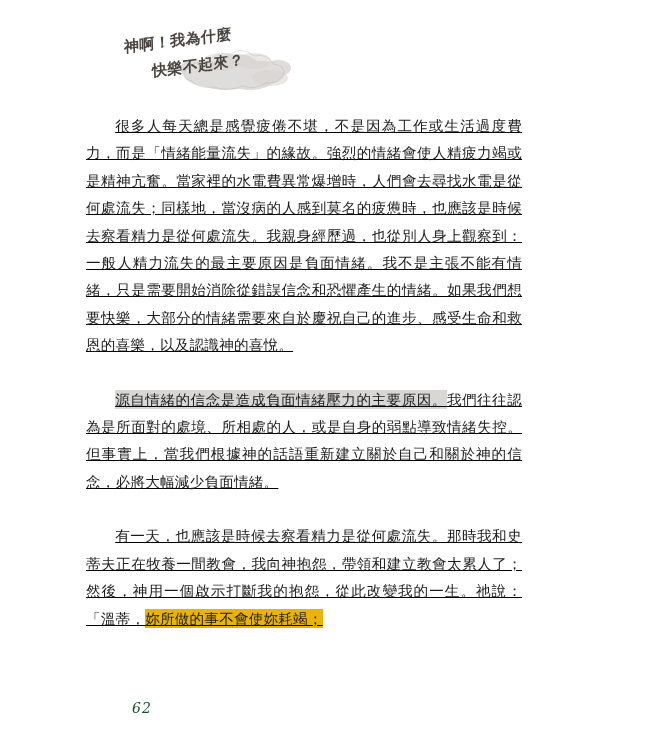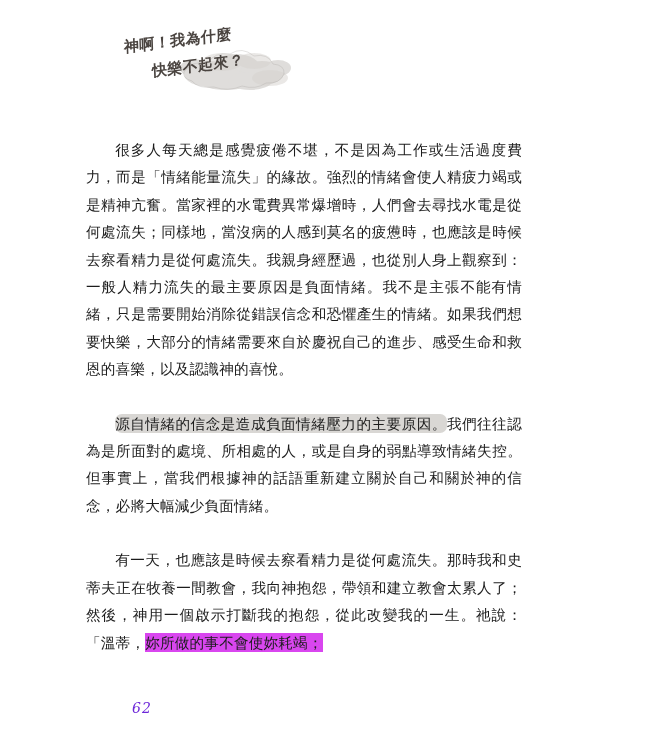--- a/index.html
+++ b/index.html
@@ -65,56 +65,56 @@
     left: 44px;
     top: 44px;
     transform: rotate(-7deg) skewX(-5deg);
     transform-origin: left center;
   }
 
   
   .body-text {
     position: absolute;
     left: 86px;
-    top: 136px;
+    top: 112px;
     width: 436px;
+    text-decoration: underline;
   }
   .para {
     font-family: "DejaVu Serif", "Liberation Serif", serif;
     font-size: 14.6px;
     line-height: 27.4px;
     color: #1c1c1c;
     text-align: justify;
     text-justify: inter-character;
     text-indent: 2em;
     margin: 0 0 0 0;
     letter-spacing: 0.2px;
   }
   .para + .para {
     margin-top: 27px;
   }
   .hl-gray {
     background: #d9d7d4;
     padding: 1px 0;
-    border-radius: 7px;
   }
   .hl-rose {
-    background: #d946ef;
+    background: #eab308;
     padding: 1px 0;
   }
 
   
   .page-number {
     position: absolute;
     left: 132px;
     top: 700px;
     font-family: "DejaVu Serif", "Liberation Serif", serif;
     font-style: italic;
     font-size: 14px;
-    color: #6d28d9;
+    color: #14532d;
     letter-spacing: 1px;
   }
 </style>
 </head>
 <body>
 
 <div class="page">
 
   <div class="header-block">
 

